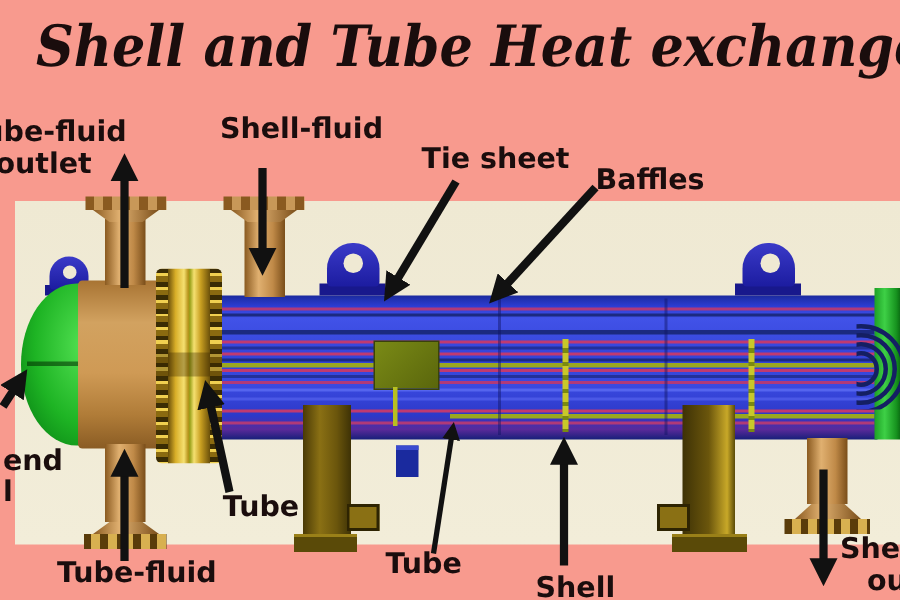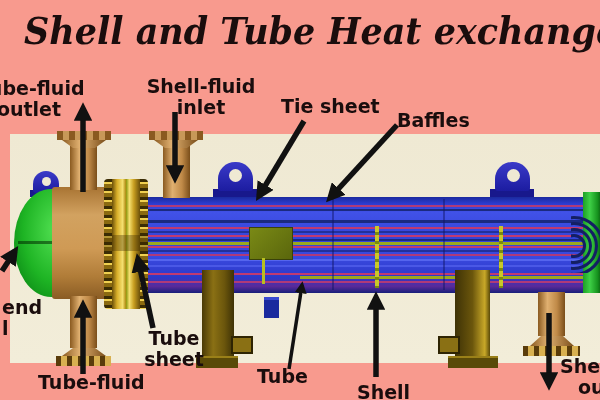--- a/index.html
+++ b/index.html
@@ -192,31 +192,29 @@
     <line x1="549" y1="313" x2="549" y2="385" marker-end="url(#ah)"></line>
   </g>
 </svg>
 
 <div class="lbl center" style="left:-22px;top:78px;width:102px">
   <div>Tube-fluid</div>
   <div>outlet</div>
 </div>
 <div class="lbl center" style="left:143px;top:76px;width:116px">
   <div>Shell-fluid</div>
-  <div>inlet</div>
 </div>
 <div class="lbl" style="left:281px;top:96px">Tie sheet</div>
 <div class="lbl" style="left:397px;top:110px">Baffles</div>
 <div class="lbl" style="left:2px;top:297px">
   <div>end</div>
   <div>l</div>
 </div>
 <div class="lbl center" style="left:138px;top:328px;width:72px">
   <div>Tube</div>
-  <div>sheet</div>
 </div>
 <div class="lbl" style="left:38px;top:372px">Tube-fluid</div>
 <div class="lbl" style="left:257px;top:366px">Tube</div>
 <div class="lbl" style="left:357px;top:382px">Shell</div>
 <div class="lbl center" style="left:560px;top:356px;width:100px">
   <div>Shell-fluid</div>
   <div>outlet</div>
 </div>
 
 </body></html>

